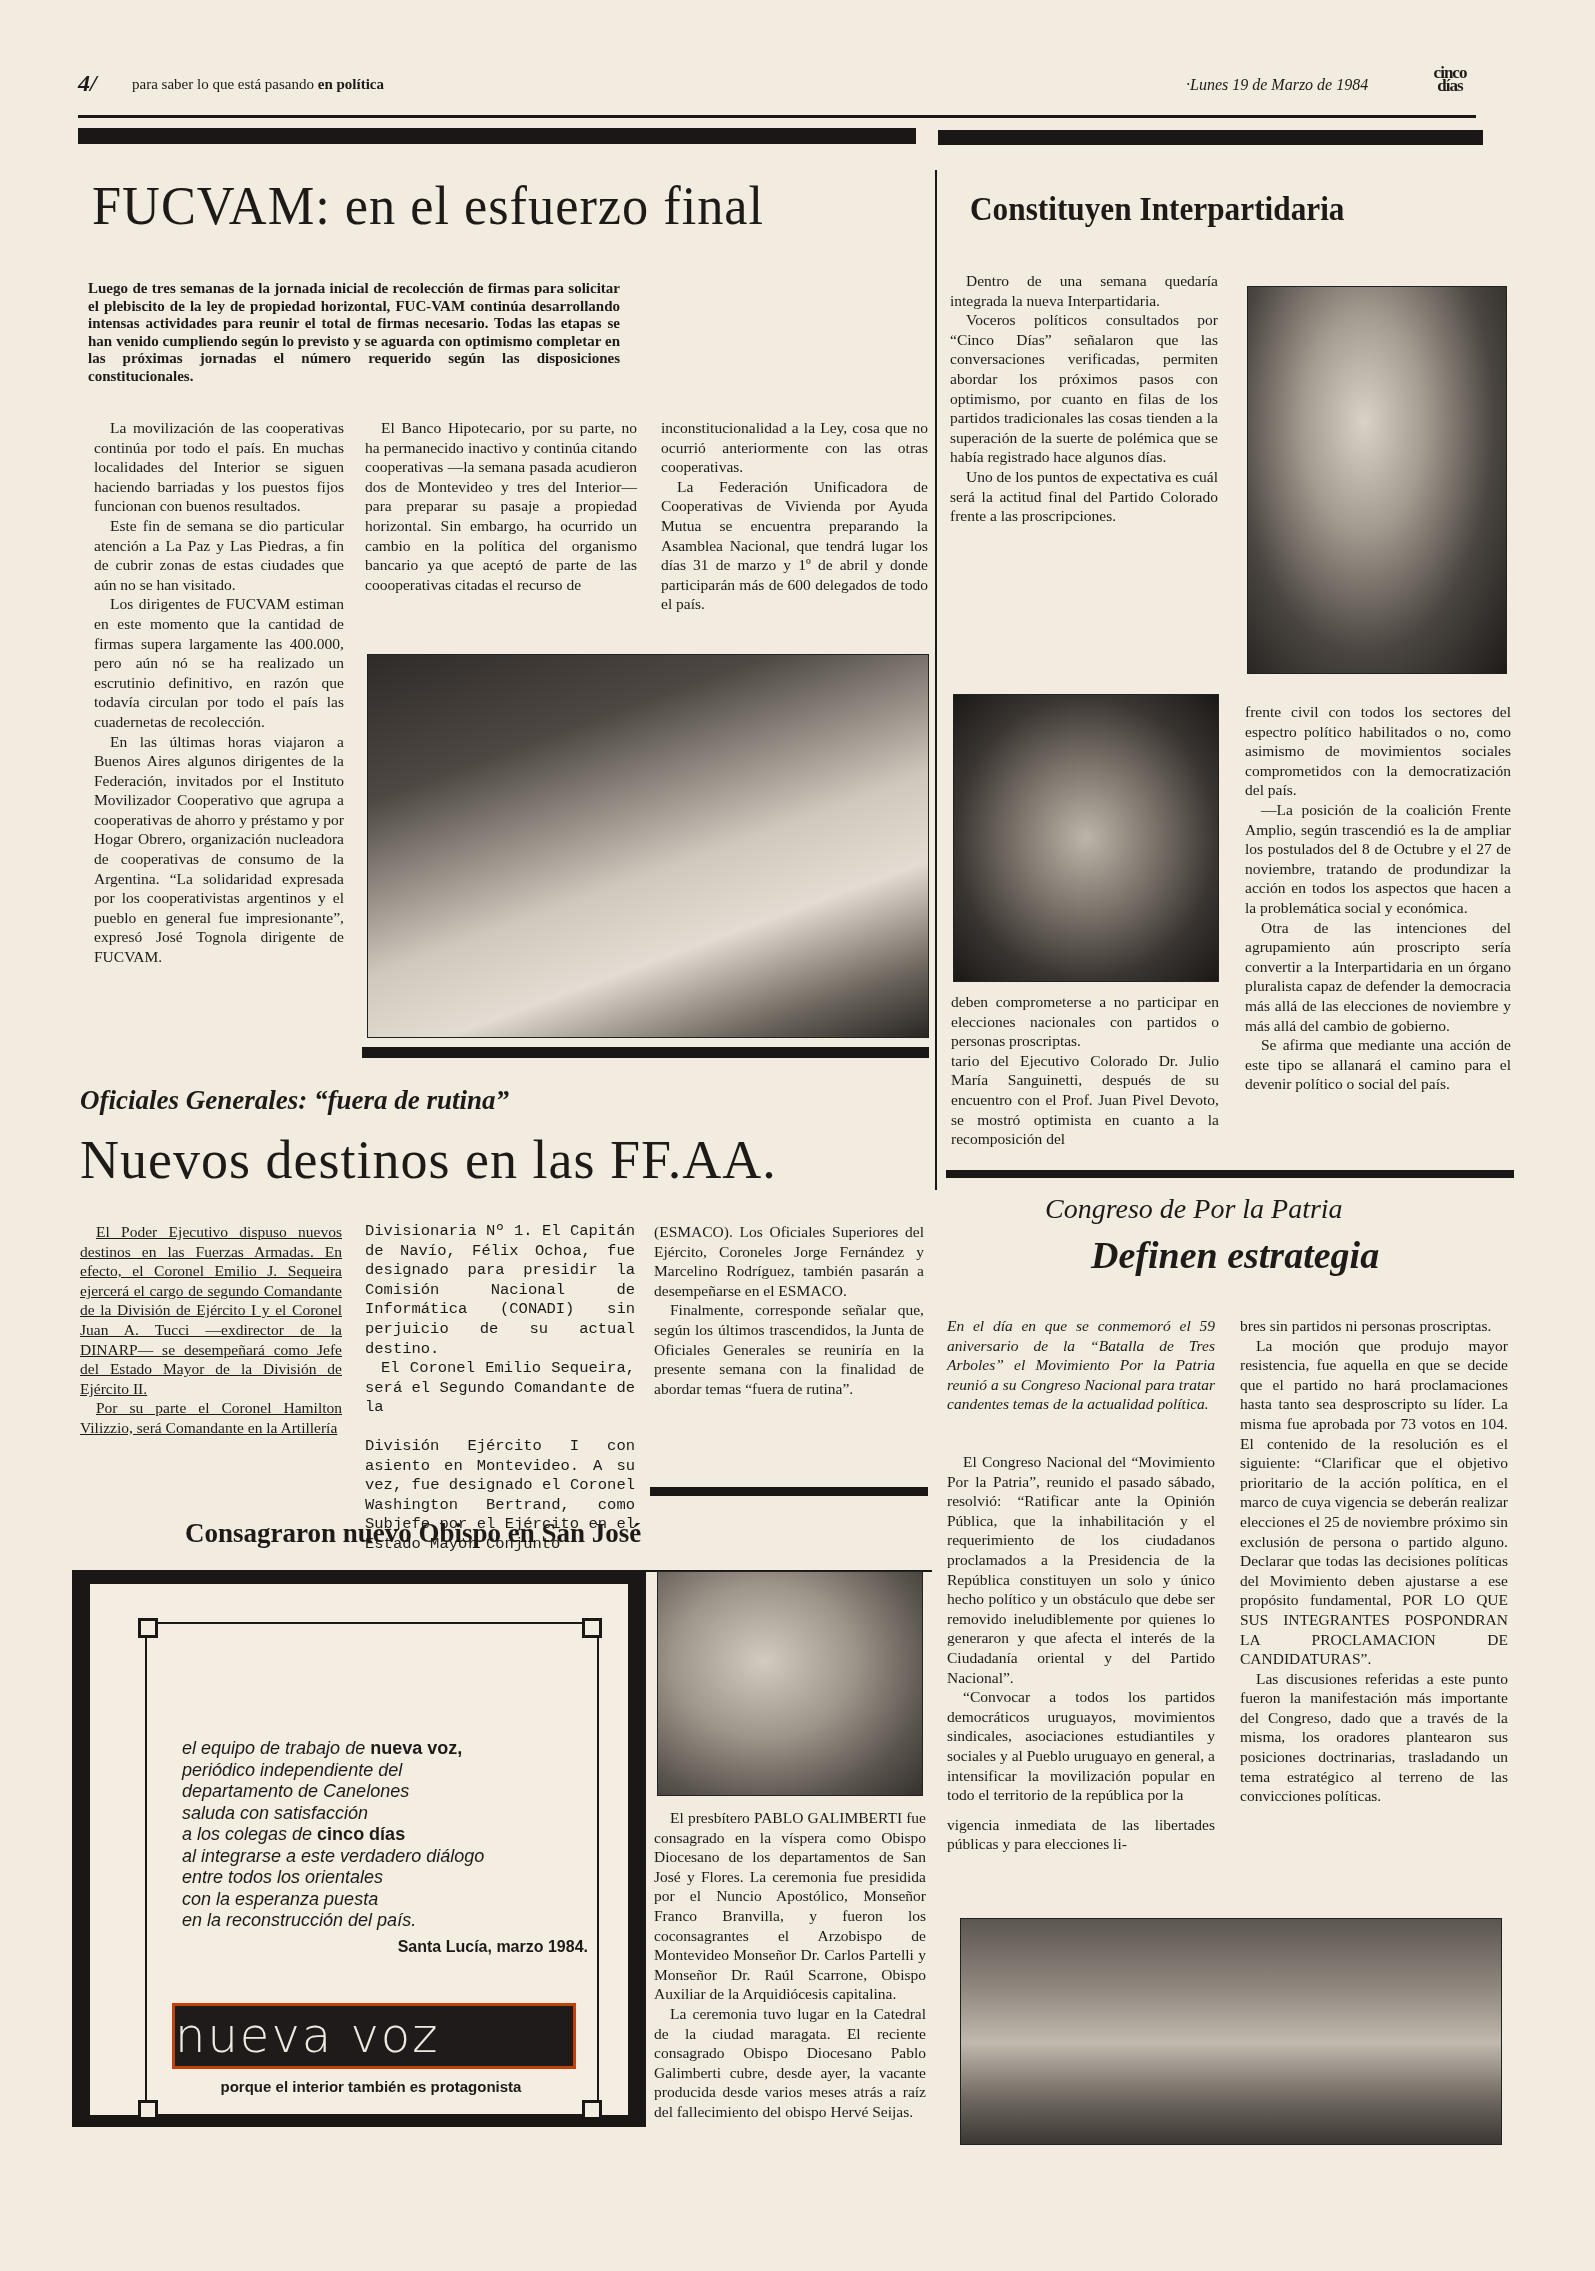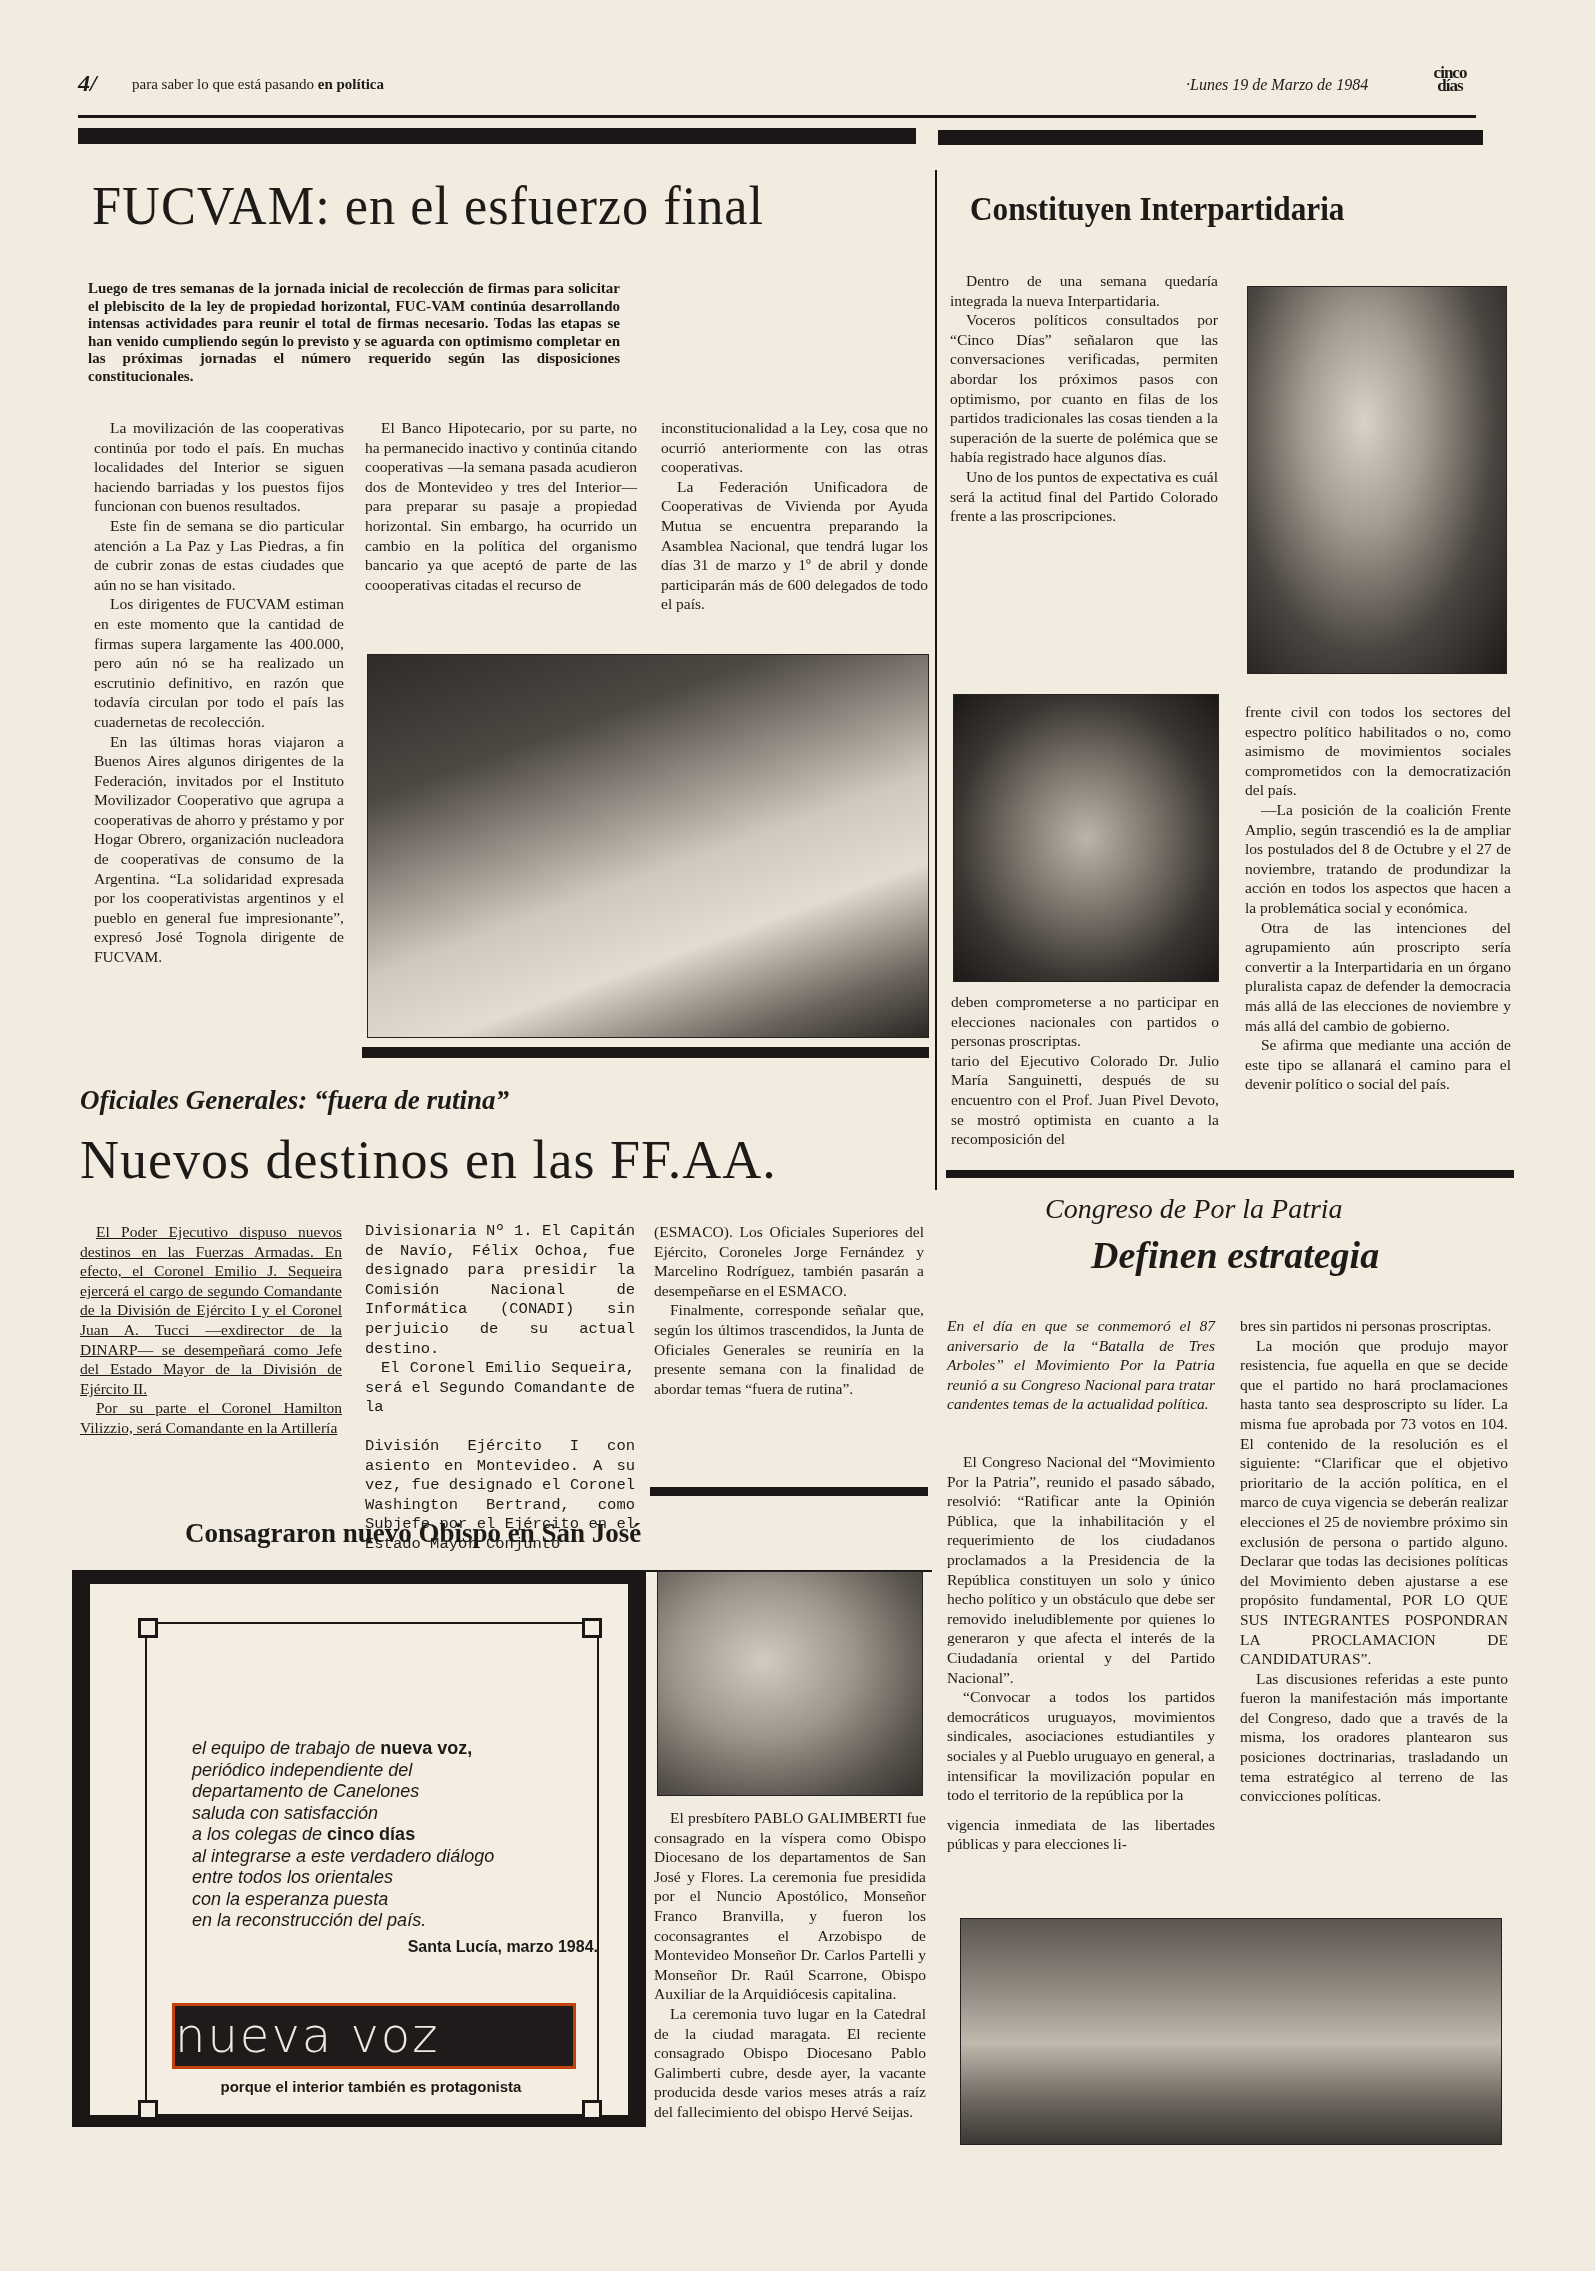--- a/index.html
+++ b/index.html
@@ -11,21 +11,21 @@
   .bar{background:#1a1716;position:absolute;}
   .hline{background:#1a1716;position:absolute;height:2px;}
   .vline{background:#1a1716;position:absolute;width:2px;}
   .photo{position:absolute;background:linear-gradient(135deg,#3a3633 0%,#6a645e 30%,#a9a29a 55%,#4c4743 80%,#2a2724 100%);border:1px solid #222;}
   .h-big{font-family:"Liberation Serif",serif;font-size:56px;line-height:60px;letter-spacing:1px;white-space:nowrap;transform-origin:left top;}
   .h-cond{font-family:"Liberation Serif",serif;font-weight:bold;white-space:nowrap;}
   .italic{font-style:italic;}
   .ad-outer{position:absolute;left:72px;top:1572px;width:574px;height:555px;border:18px solid #1a1716;border-top-width:12px;border-bottom-width:12px;background:#f3ede2;box-sizing:border-box;}
   .ad-frame{position:absolute;left:145px;top:1622px;width:450px;height:490px;border:2px solid #1a1716;}
   .corner{position:absolute;width:14px;height:14px;border:3px solid #1a1716;background:#f3ede2;}
-  .ad-text{position:absolute;left:192px;top:1738px;width:400px;font-family:"Liberation Sans","DejaVu Sans",sans-serif;font-style:italic;font-size:18px;line-height:21.5px;color:#1d1a17;}
+  .ad-text{position:absolute;left:182px;top:1738px;width:400px;font-family:"Liberation Sans","DejaVu Sans",sans-serif;font-style:italic;font-size:18px;line-height:21.5px;color:#1d1a17;}
   .ad-text b{font-style:normal;font-weight:bold;}
   .nv-logo{position:absolute;left:172px;top:2003px;width:398px;height:60px;background:#1e1b1a;border:3px solid #c2410c;color:#efe9df;font-family:"DejaVu Sans","Liberation Sans",sans-serif;font-size:48px;line-height:58px;text-align:left;letter-spacing:2px;font-weight:200;}
   .nv-tag{position:absolute;left:172px;top:2078px;width:398px;text-align:center;font-family:"Liberation Sans",sans-serif;font-weight:bold;font-size:15px;}
 </style>
 </head>
 <body>
 
 <div class="abs" style="left:78px;top:66px;width:1440px;height:40px;">
   <span class="abs" style="left:0;top:4px;font-size:24px;font-weight:bold;font-style:italic;">4/</span>
   <span class="abs" style="left:54px;top:10px;font-size:15px;white-space:nowrap;">
@@ -123,21 +123,21 @@
   <div>entre todos los orientales</div>
   <div>con la esperanza puesta</div>
   <div>en la reconstrucción del país.</div>
   <div style="font-style:normal;font-weight:bold;font-size:16px;text-align:right;margin-top:4px;margin-right:-6px;">Santa Lucía, marzo 1984.</div>
 </div>
 <div class="nv-logo">nueva voz</div>
 <div class="nv-tag">porque el interior también es protagonista</div>
 
 <div class="abs italic" style="left:1045px;top:1193px;font-size:28px;white-space:nowrap;">Congreso de Por la Patria</div>
 <div class="abs italic" style="left:1047px;top:1233px;font-size:38px;font-weight:bold;white-space:nowrap;margin-left:44px;">Definen estrategia</div>
-<div class="abs txt italic" style="left:947px;top:1316px;width:268px;">En el día en que se conmemoró el 87 aniversario de la “Batalla de Tres Arboles” el Movimiento Por la Patria reunió a su Congreso Nacional para tratar candentes temas de la actualidad política.</div>
+<div class="abs txt italic" style="left:947px;top:1316px;width:268px;">En el día en que se conmemoró el 59 aniversario de la “Batalla de Tres Arboles” el Movimiento Por la Patria reunió a su Congreso Nacional para tratar candentes temas de la actualidad política.</div>
 <div class="abs txt" style="left:947px;top:1452px;width:268px;">
   <p>El Congreso Nacional del “Movimiento Por la Patria”, reunido el pasado sábado, resolvió: “Ratificar ante la Opinión Pública, que la inhabilitación y el requerimiento de los ciudadanos proclamados a la Presidencia de la República constituyen un solo y único hecho político y un obstáculo que debe ser removido ineludiblemente por quienes lo generaron y que afecta el interés de la Ciudadanía oriental y del Partido Nacional”.</p>
   <p>“Convocar a todos los partidos democráticos uruguayos, movimientos sindicales, asociaciones estudiantiles y sociales y al Pueblo uruguayo en general, a intensificar la movilización popular en todo el territorio de la república por la</p>
   <p style="text-indent:0;margin-top:10px;">vigencia inmediata de las libertades públicas y para elecciones li-</p>
 </div>
 <div class="abs txt" style="left:1240px;top:1316px;width:268px;">
   <p style="text-indent:0;">bres sin partidos ni personas proscriptas.</p>
   <p>La moción que produjo mayor resistencia, fue aquella en que se decide que el partido no hará proclamaciones hasta tanto sea desproscripto su líder. La misma fue aprobada por 73 votos en 104. El contenido de la resolución es el siguiente: “Clarificar que el objetivo prioritario de la acción política, en el marco de cuya vigencia se deberán realizar elecciones el 25 de noviembre próximo sin exclusión de persona o partido alguno. Declarar que todas las decisiones políticas del Movimiento deben ajustarse a ese propósito fundamental, POR LO QUE SUS INTEGRANTES POSPONDRAN LA PROCLAMACION DE CANDIDATURAS”.</p>
   <p>Las discusiones referidas a este punto fueron la manifestación más importante del Congreso, dado que a través de la misma, los oradores plantearon sus posiciones doctrinarias, trasladando un tema estratégico al terreno de las convicciones políticas.</p>
 </div>

